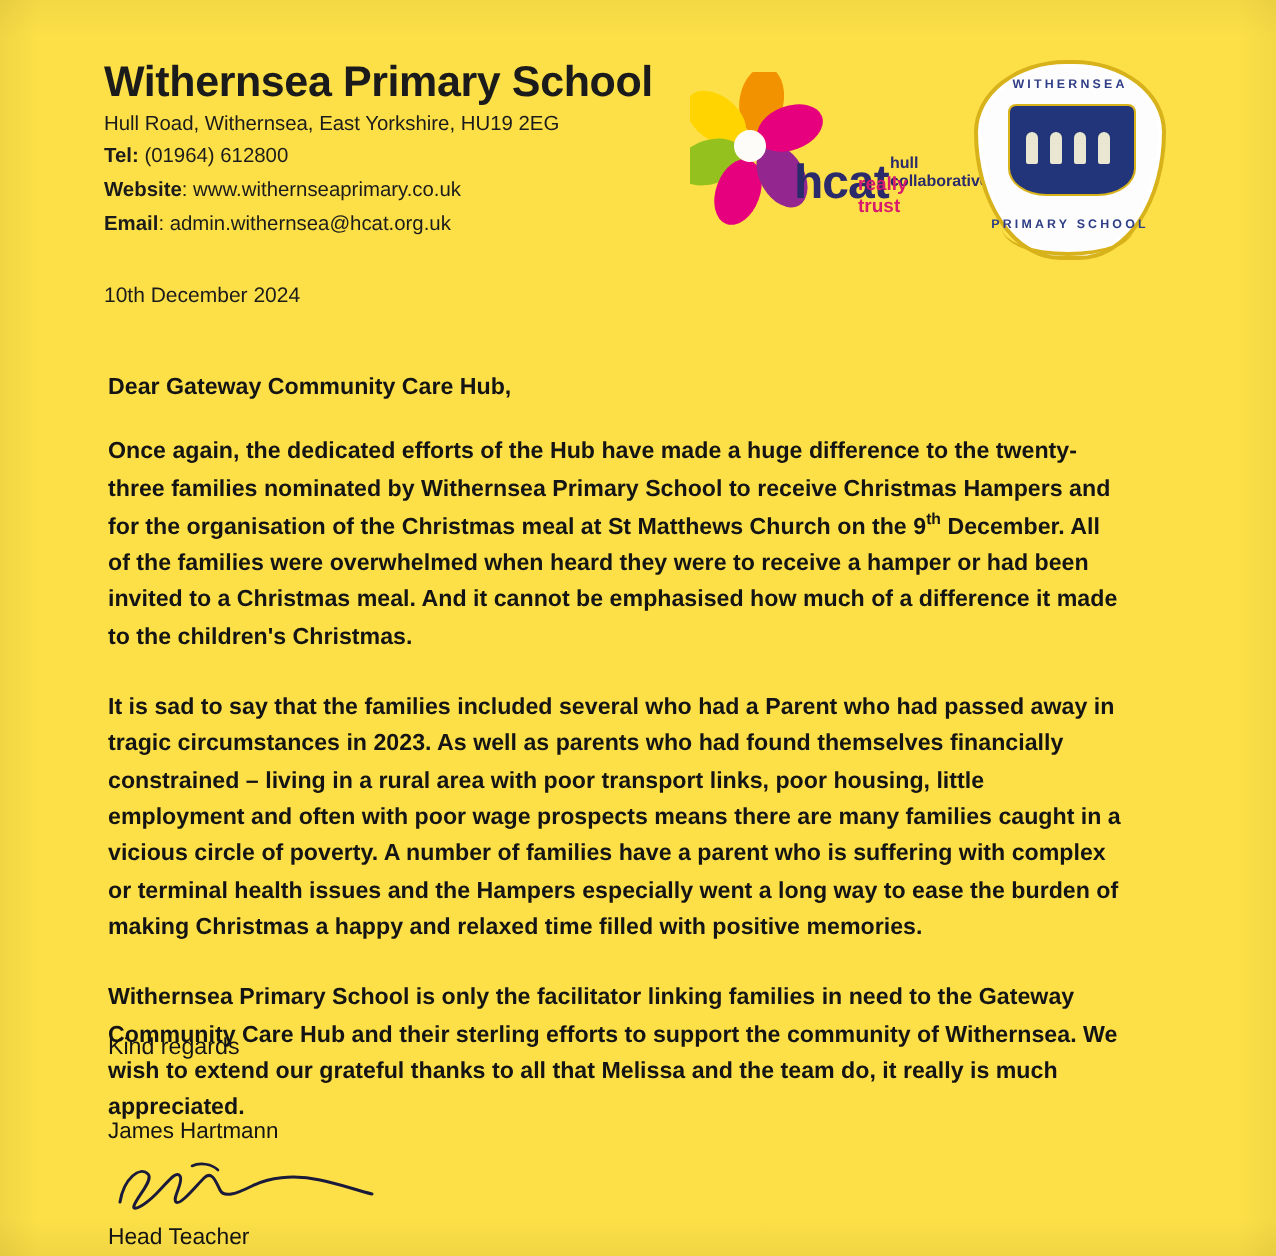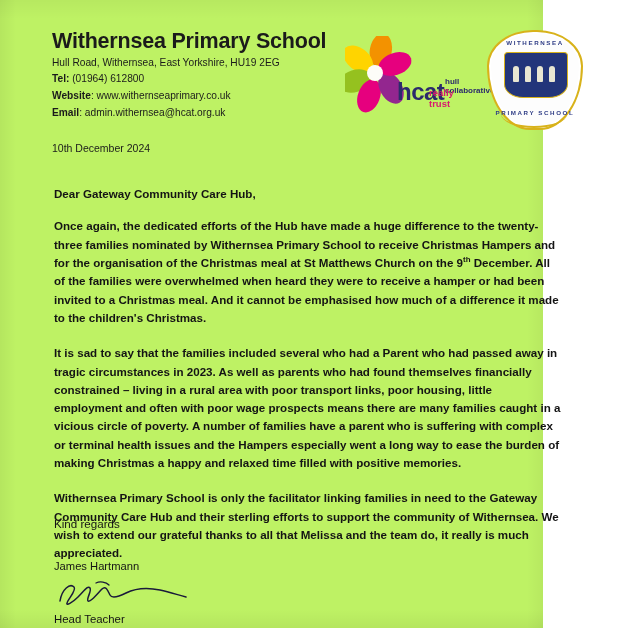--- a/index.html
+++ b/index.html
@@ -8,23 +8,23 @@
   }
   body {
     width: 638px;
     height: 628px;
     background: #ffffff;
     font-family: "Liberation Sans", sans-serif;
     overflow: hidden;
   }
   #page {
     position: relative;
-    width: 543px;
+    width: 638px;
     height: 628px;
-    background: #bef264;
+    background: #fde047;
     box-sizing: border-box;
   }
   
   #page::before {
     content: "";
     position: absolute;
     inset: 0;
     background:
       linear-gradient(to right, rgba(0,0,0,0.05), rgba(0,0,0,0) 3%, rgba(0,0,0,0) 97%, rgba(0,0,0,0.04)),
       linear-gradient(to bottom, rgba(0,0,0,0.04), rgba(0,0,0,0) 3%, rgba(0,0,0,0) 97%, rgba(0,0,0,0.05));

